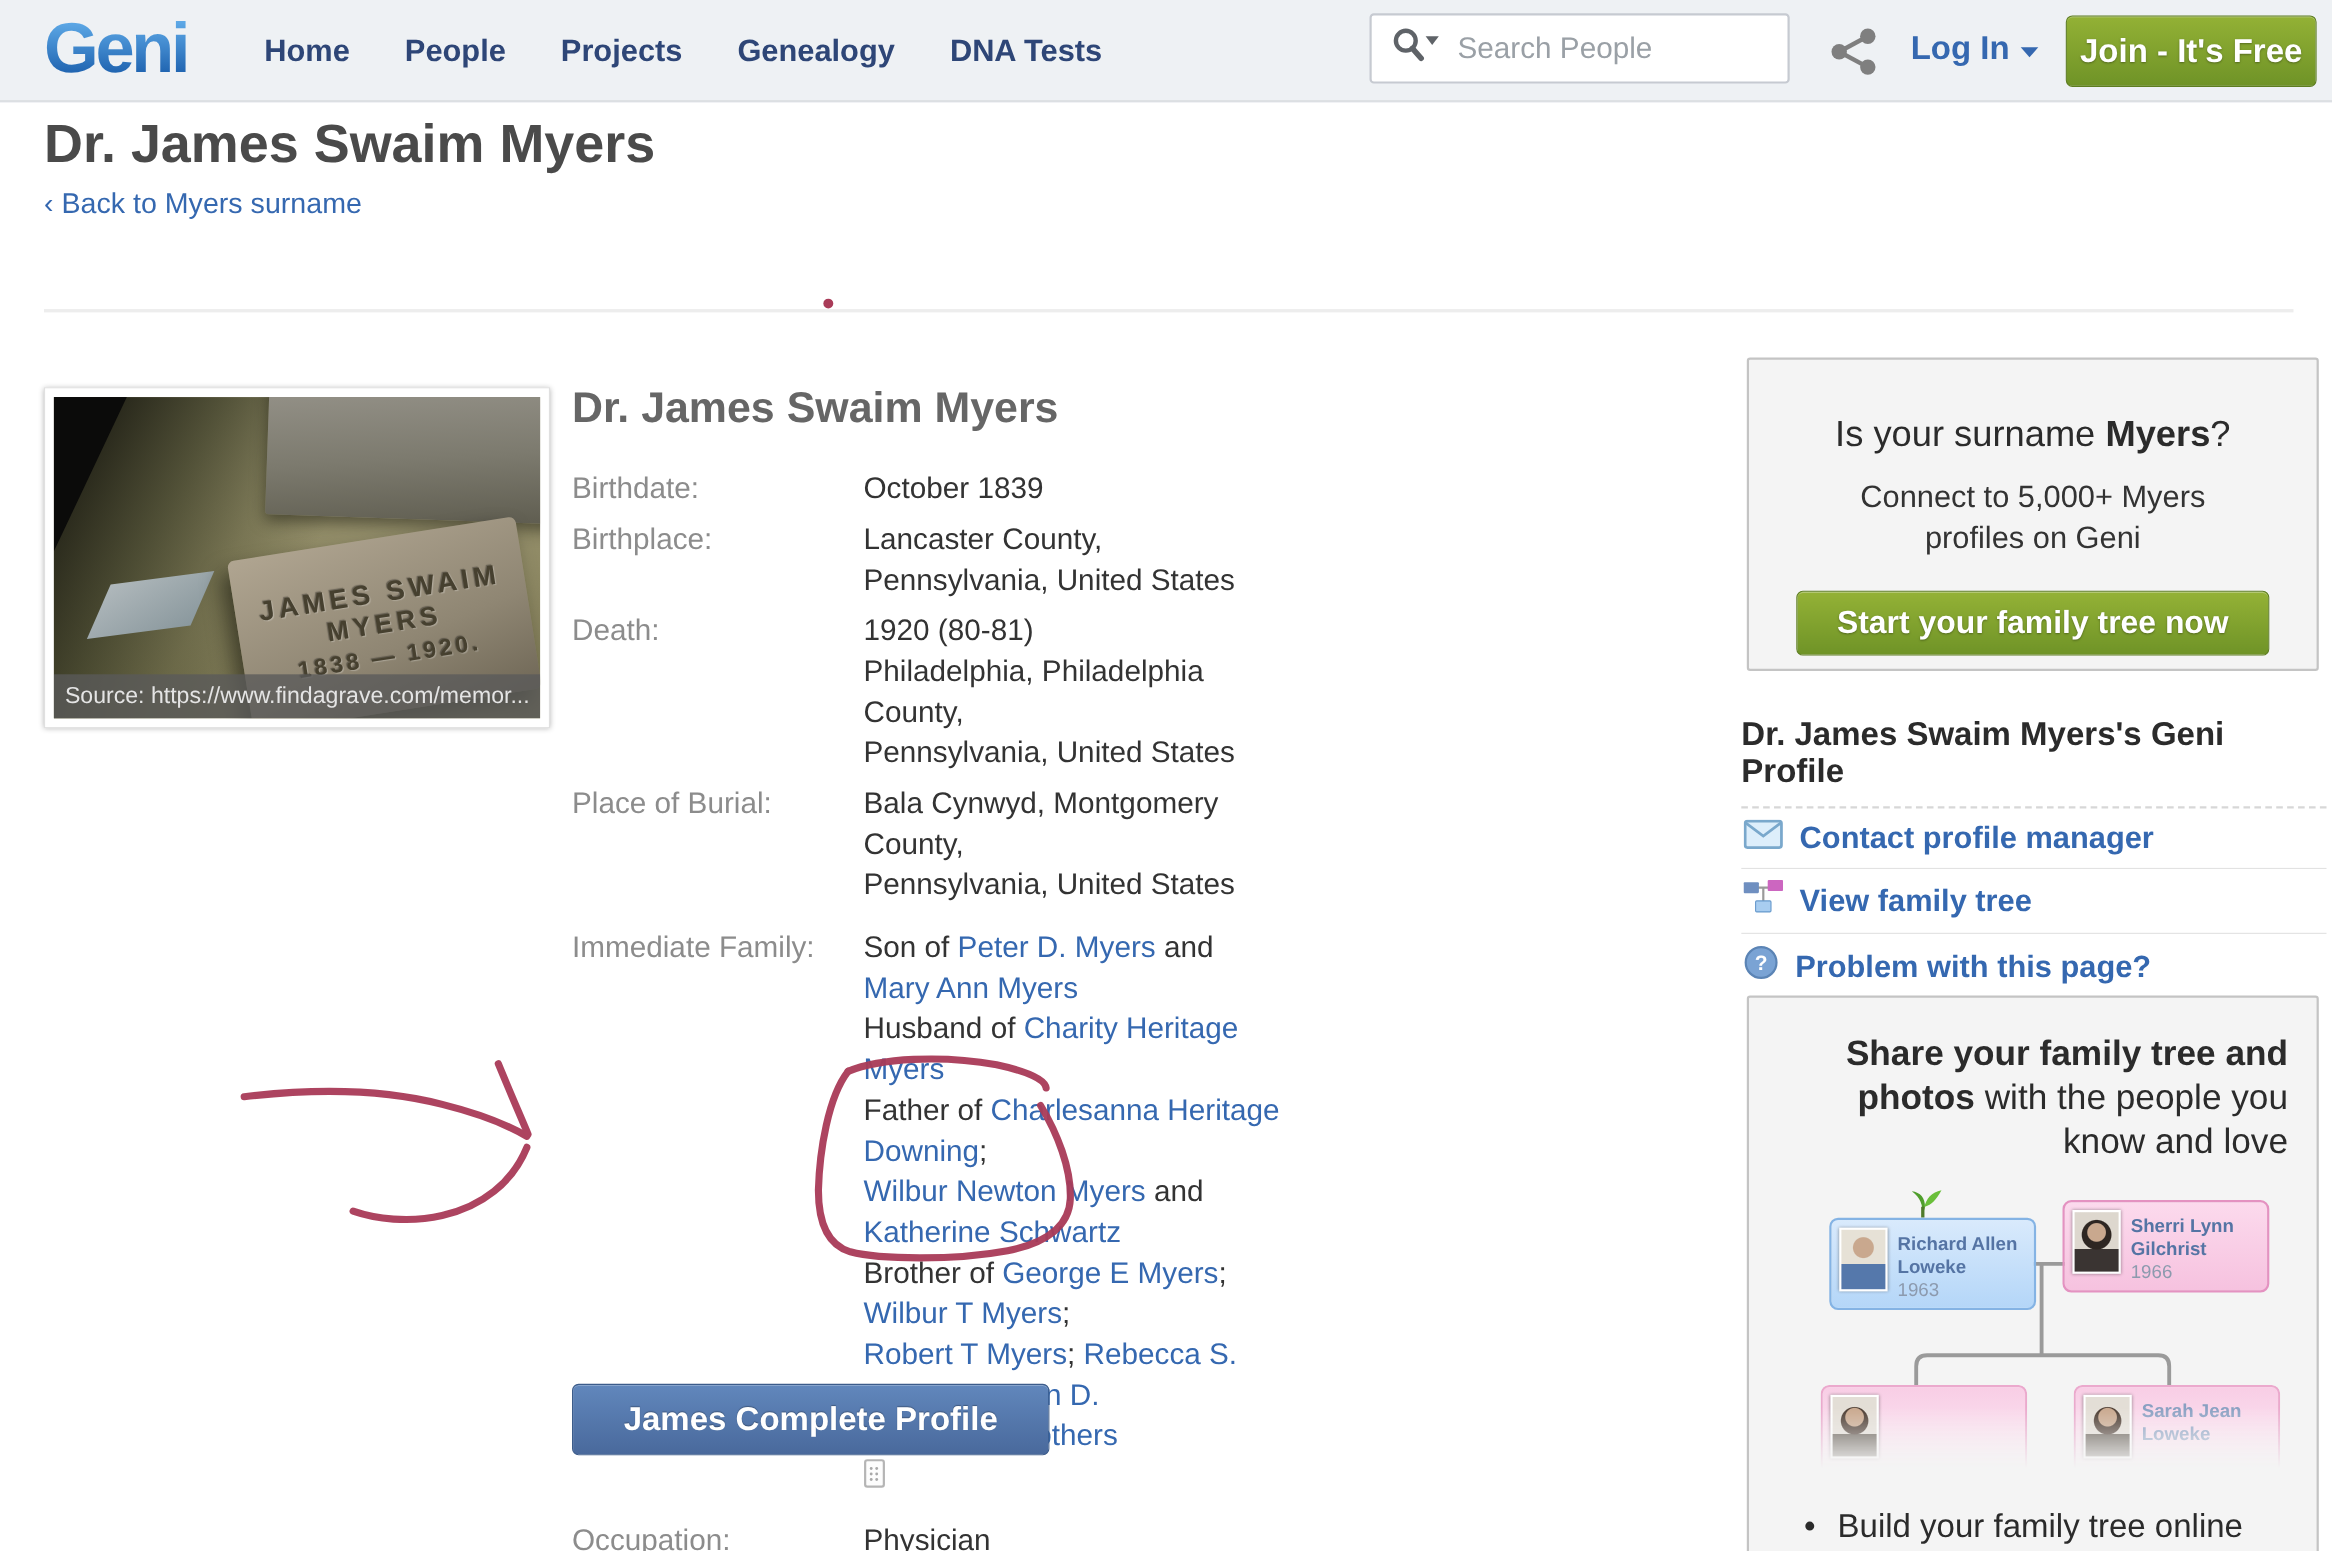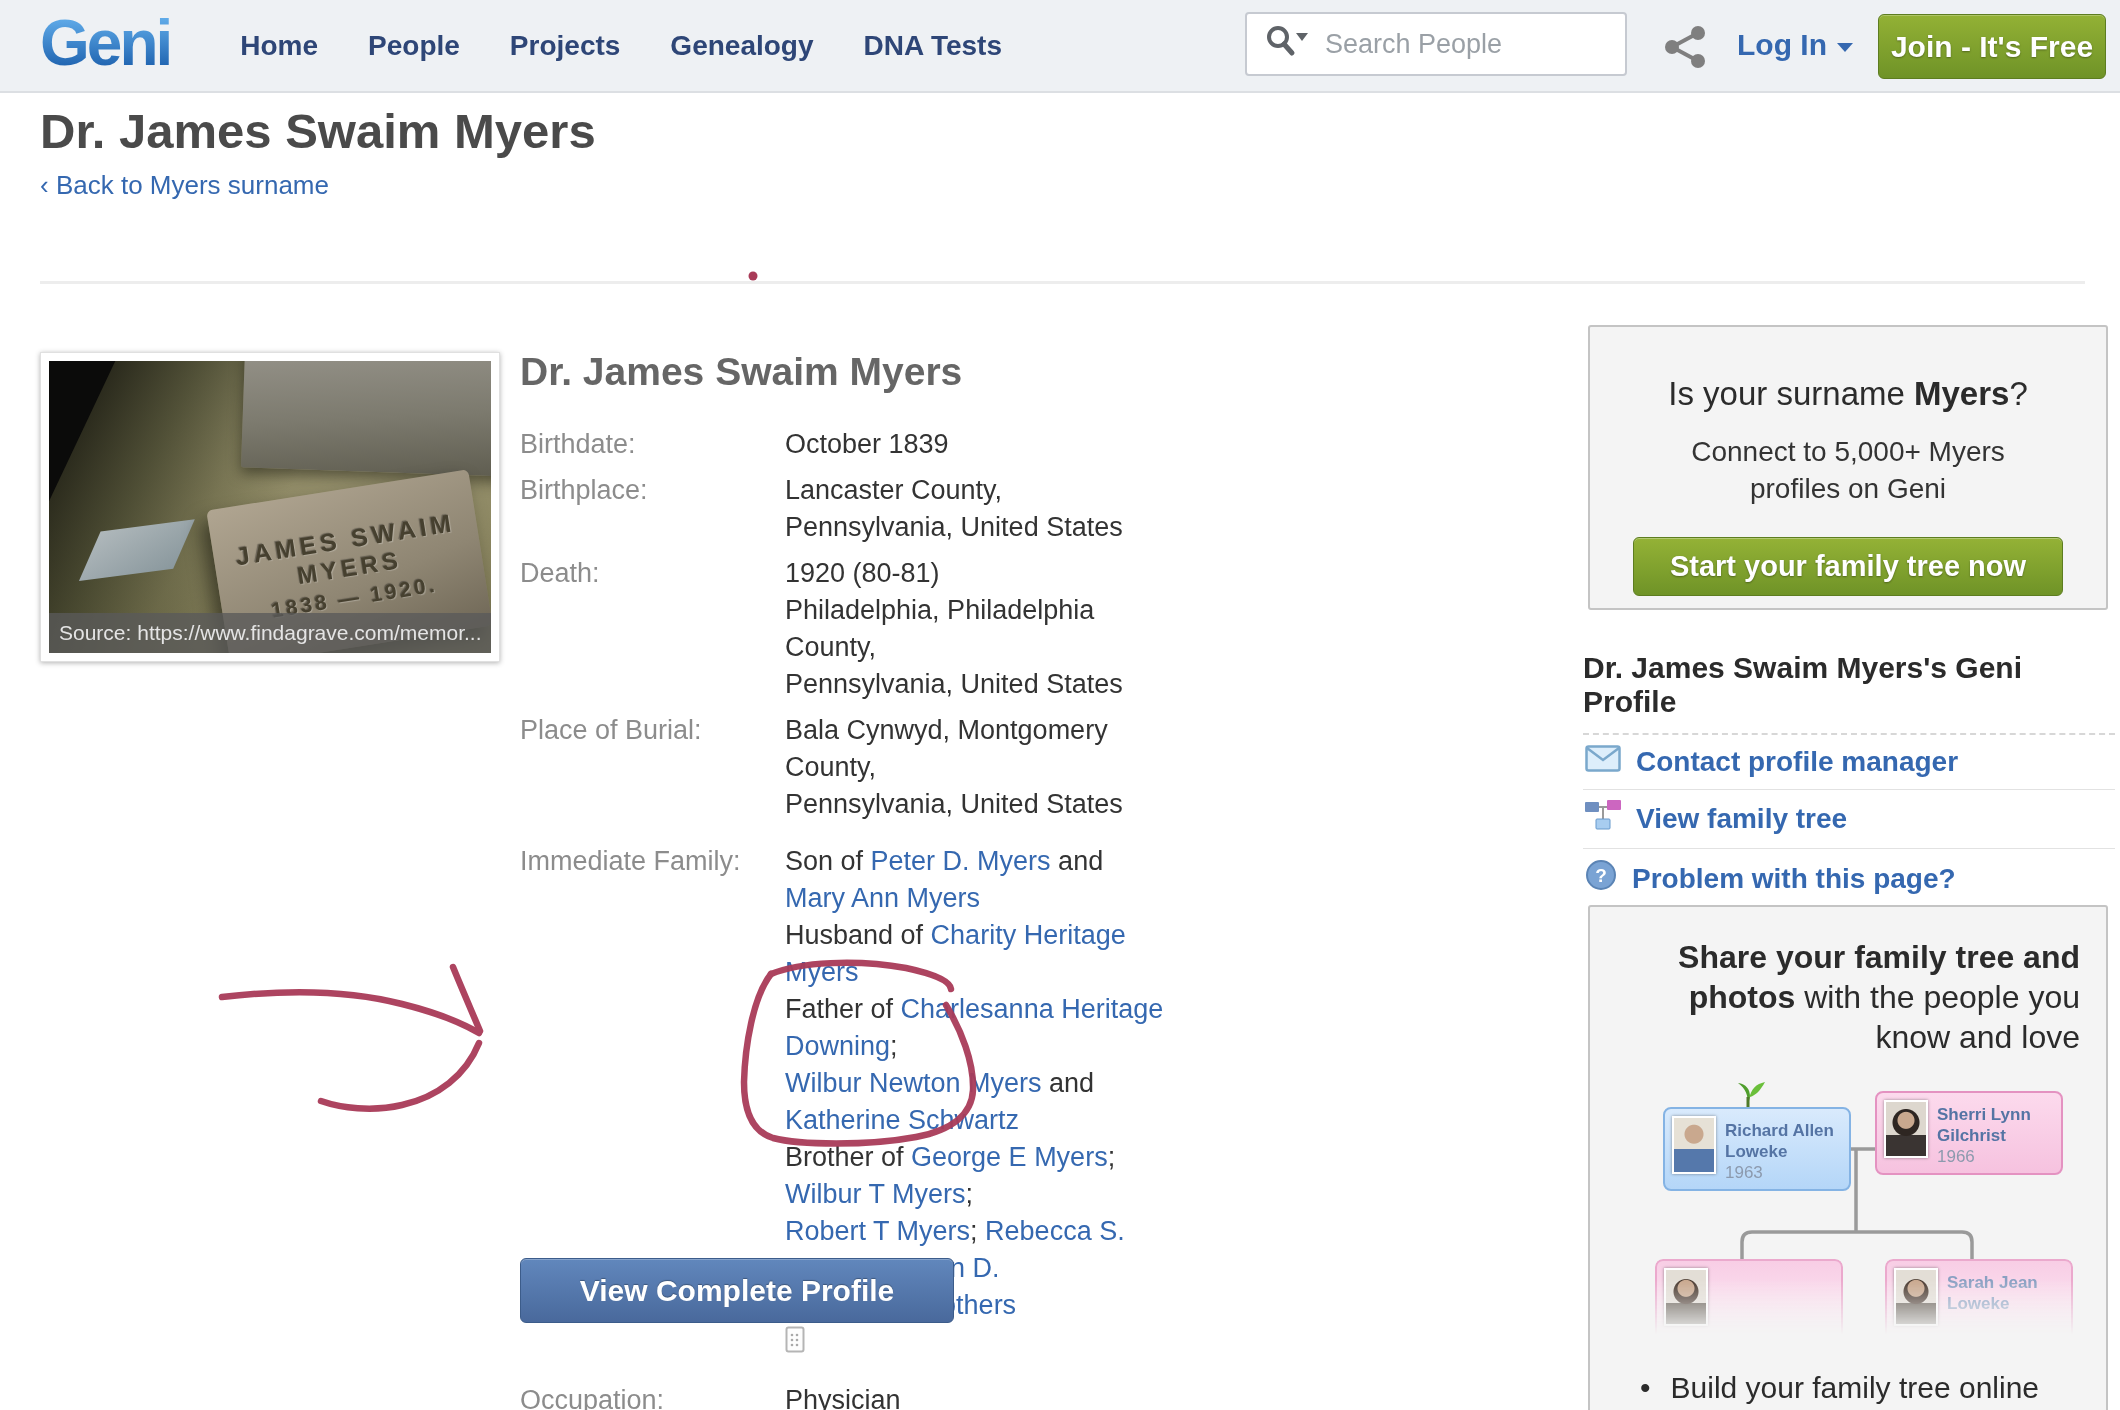--- a/index.html
+++ b/index.html
@@ -241,21 +241,21 @@
   </div>
 
   <div class="drow row-occupation">
     <div class="dlabel">Occupation:</div>
     <div class="dvalue">Physician</div>
   </div>
 
 </div>
 
 <div class="view-btn">
-  <span>View Complete Profile</span>
+  <span>James Complete Profile</span>
 </div>
 
 <div class="surname-box">
   <div class="surname-q"><span>Is your surname </span><span class="bold" style="font-weight: bold;">Myers</span><span>?</span></div>
   <div class="surname-connect">Connect to 5,000+ Myers profiles on Geni</div>
   <div class="green-btn">Start your family tree now</div>
 </div>
 
 <div class="geni-profile">
   <h3>Dr. James Swaim Myers's Geni Profile</h3>

